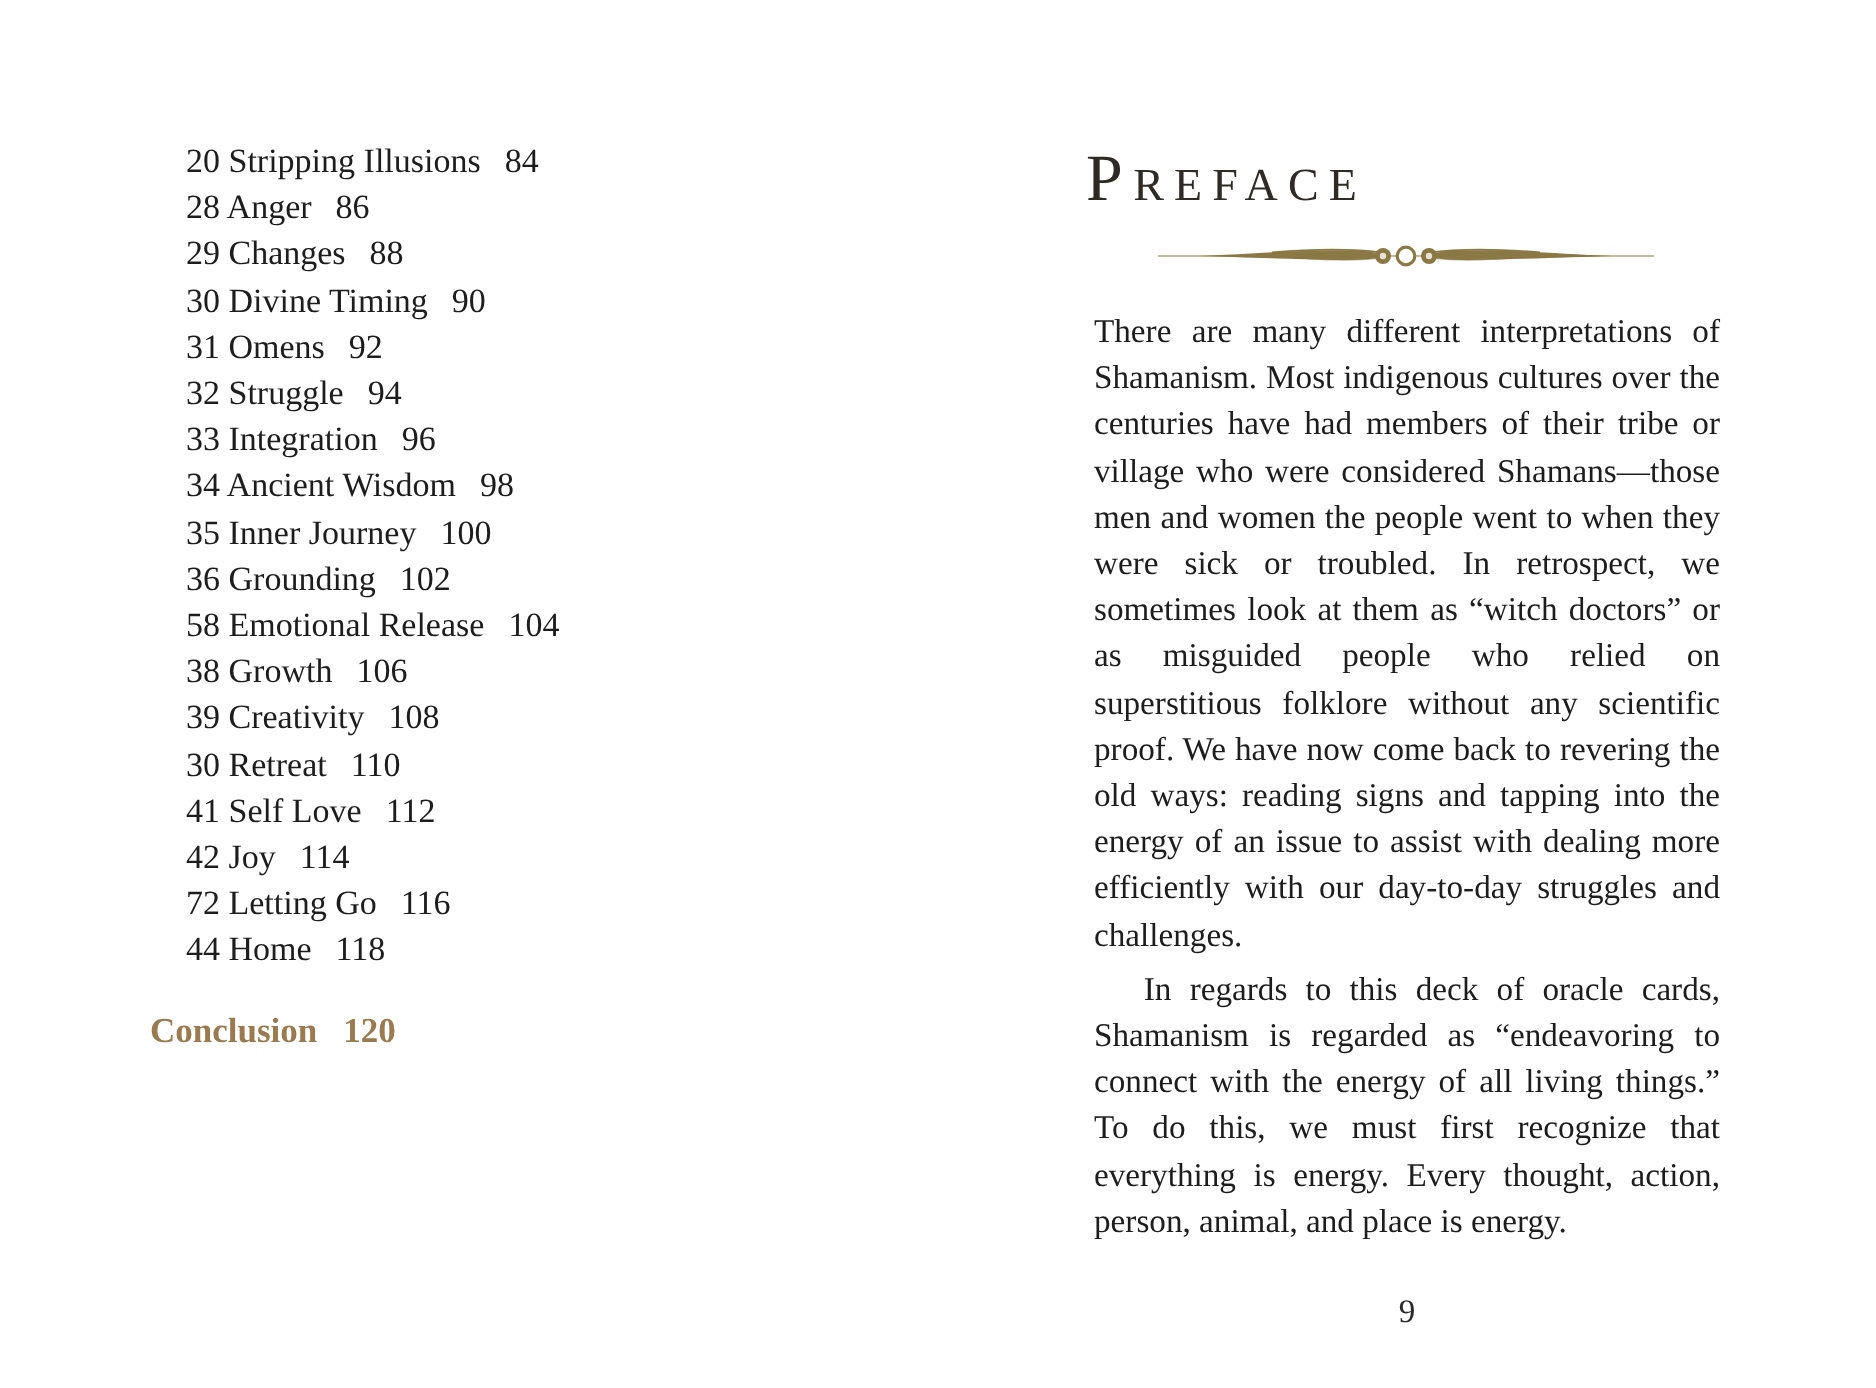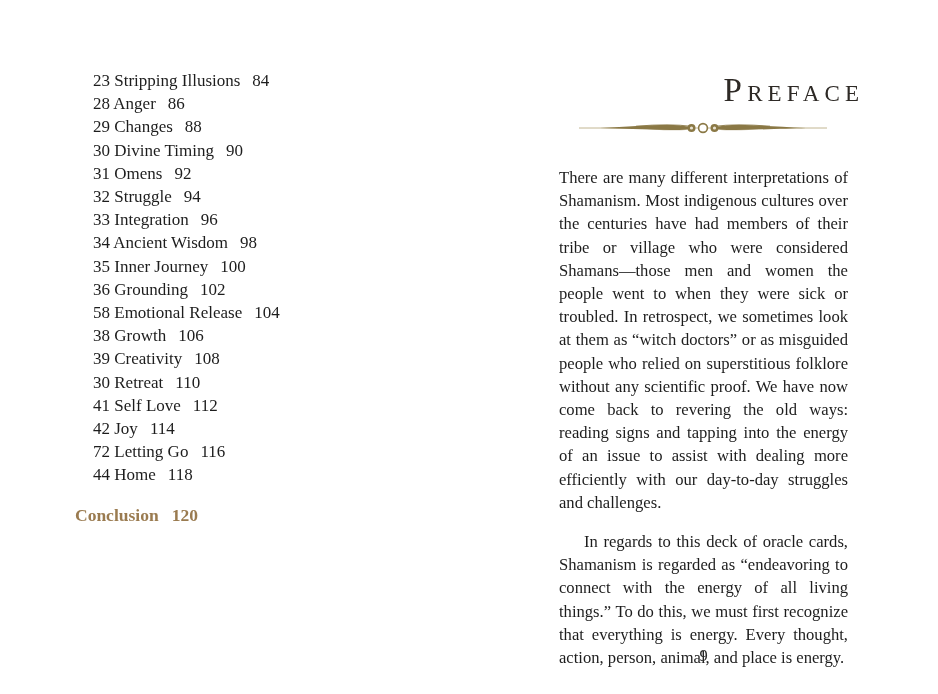--- a/index.html
+++ b/index.html
@@ -37,21 +37,21 @@
     font-weight: bold;
     color: #9a7b50;
     font-family: Liberation Serif, serif;
   }
   .conclusion-row .toc-page { margin-left: 13px; }
   .preface-title {
     position: absolute;
     left: 543px;
     top: 72px;
     width: 321px;
-    text-align: right;
+    text-align: left;
     text-transform: uppercase;
     font-size: 23px;
     letter-spacing: 0.22em;
     color: #2e2a26;
   }
   .preface-title::first-letter {
     font-size: 33px;
     letter-spacing: 0.16em;
   }
   .divider-wrap {
@@ -61,21 +61,21 @@
     width: 250px;
     height: 16px;
   }
   .preface-body {
     position: absolute;
     left: 543px;
     top: 150px;
     width: 321px;
   }
   .preface-body p {
-    margin: 16px;
+    margin: 4px;
     text-align: justify;
     font-size: 16.6px;
     line-height: 23.2px;
     color: #1d1d1d;
   }
   .preface-body p + p {
     text-indent: 1.5em;
   }
   .page-number {
     position: absolute;
@@ -84,21 +84,21 @@
     width: 321px;
     text-align: center;
     font-size: 16.5px;
     color: #2a2a2a;
   }
 </style>
 </head>
 <body>
 
 <div class="toc">
-  <div class="toc-row"><span>23 Stripping Illusions</span><span class="toc-page">84</span></div>
+  <div class="toc-row"><span>20 Stripping Illusions</span><span class="toc-page">84</span></div>
   <div class="toc-row"><span>28 Anger</span><span class="toc-page">86</span></div>
   <div class="toc-row"><span>29 Changes</span><span class="toc-page">88</span></div>
   <div class="toc-row"><span>30 Divine Timing</span><span class="toc-page">90</span></div>
   <div class="toc-row"><span>31 Omens</span><span class="toc-page">92</span></div>
   <div class="toc-row"><span>32 Struggle</span><span class="toc-page">94</span></div>
   <div class="toc-row"><span>33 Integration</span><span class="toc-page">96</span></div>
   <div class="toc-row"><span>34 Ancient Wisdom</span><span class="toc-page">98</span></div>
   <div class="toc-row"><span>35 Inner Journey</span><span class="toc-page">100</span></div>
   <div class="toc-row"><span>36 Grounding</span><span class="toc-page">102</span></div>
   <div class="toc-row"><span>58 Emotional Release</span><span class="toc-page">104</span></div>

